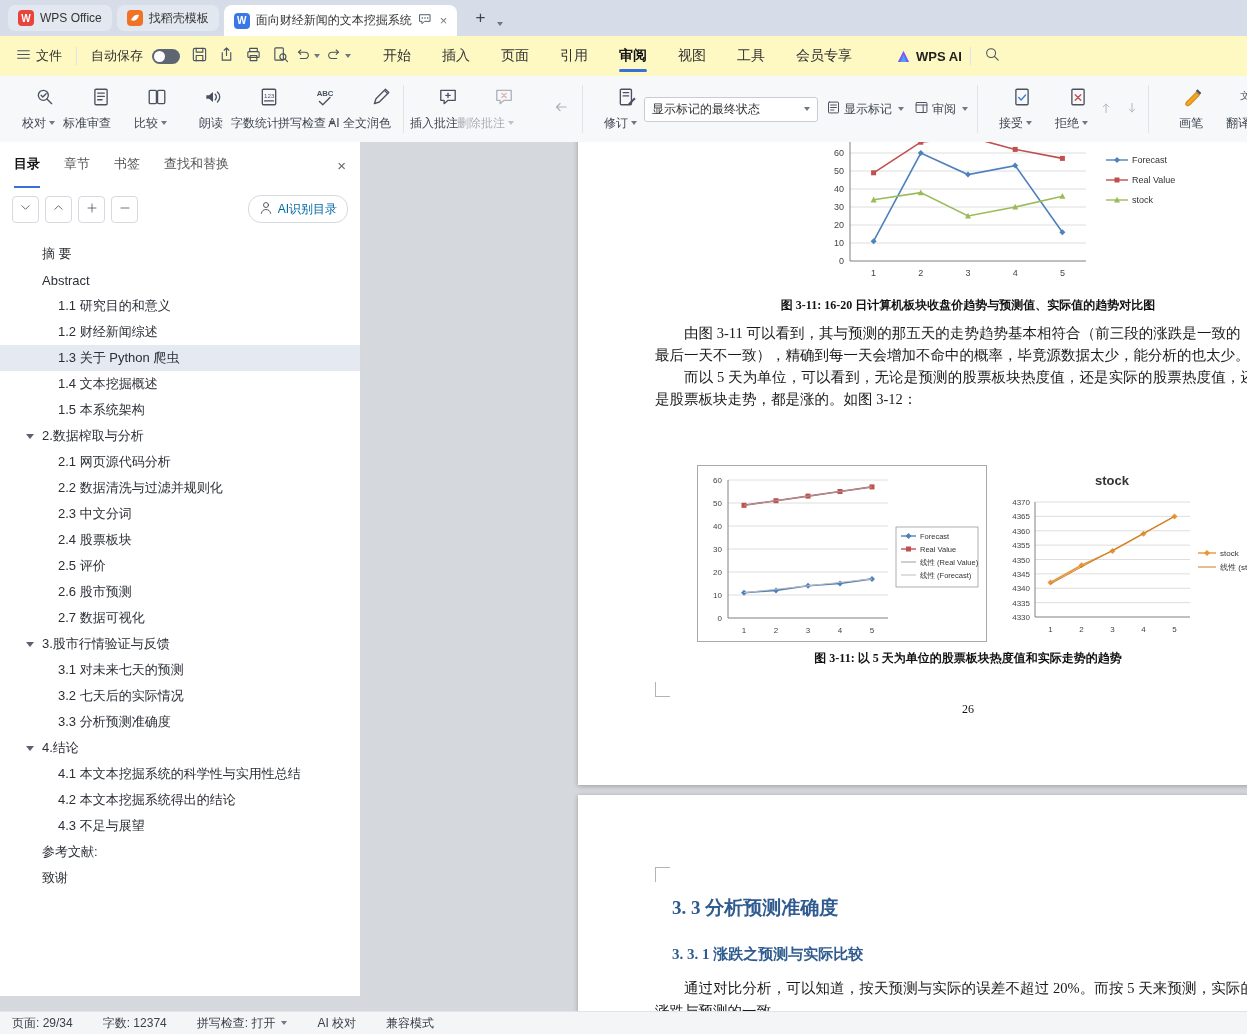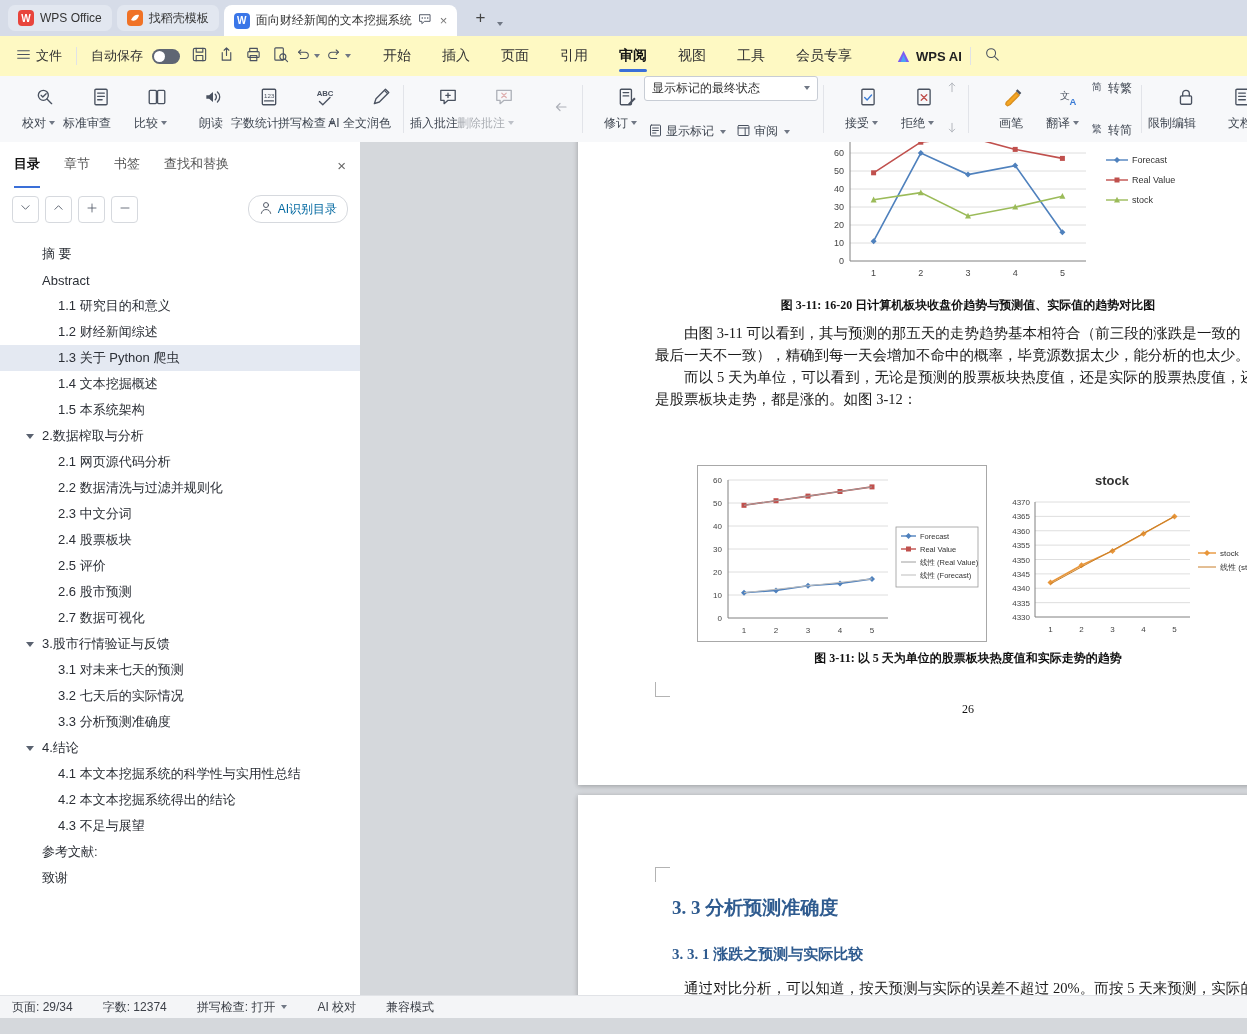--- a/index.html
+++ b/index.html
@@ -25,21 +25,21 @@
   .mtab.active{font-weight:bold;color:#141414;}
   .mtab.active::after{content:"";position:absolute;left:2px;right:2px;bottom:-3px;height:3px;border-radius:2px;background:#3a6fd8;}
   .wpsai{display:flex;align-items:center;gap:5px;font-size:13px;font-weight:bold;color:#222;margin-left:42px;}
   .dd{width:0;height:0;border-left:3.5px solid transparent;border-right:3.5px solid transparent;border-top:4px solid #707784;display:inline-block;margin-left:3px;}
   
   .ribbon{position:absolute;top:76px;left:0;right:0;height:66px;background:#f7f8fa;border-bottom:1px solid #e1e3e8;display:flex;align-items:center;padding:0 6px;white-space:nowrap;}
   .rsep{width:1px;height:48px;background:#e2e4e9;margin:0 5px;flex:0 0 1px;}
   .rbtn{display:flex;flex-direction:column;align-items:flex-end;justify-content:center;gap:4px;padding:4px 7px;border-radius:4px;min-width:42px;}
   .rlabel{display:flex;align-items:center;font-size:12px;color:#3f4651;}
   .sbtn{display:flex;align-items:center;gap:3px;font-size:12px;color:#3f4651;padding:2px 4px;}
-  .rcol{display:flex;flex-direction:column;gap:20px;justify-content:center;}
+  .rcol{display:flex;flex-direction:row;gap:4px;justify-content:center;}
   .rrow{display:flex;gap:2px;align-items:center;}
   .combo{display:flex;align-items:center;justify-content:space-between;width:158px;height:23px;background:#fff;border:1px solid #c8cdd5;border-radius:3px;padding:0 7px;font-size:12px;color:#333;}
   .disabled{opacity:.42;}
   .collapse-btn{position:absolute;top:1px;right:6px;color:#5a6270;font-size:15px;}
   
   .sidebar{position:absolute;top:142px;left:0;width:360px;bottom:38px;background:#fff;border-right:1px solid #d9dce1;overflow:hidden;}
   .side-tabs{display:flex;align-items:center;height:46px;padding:0 14px;gap:24px;font-size:13px;color:#555;}
   .stab{height:100%;display:flex;align-items:center;border-bottom:2px solid transparent;box-sizing:border-box;}
   .stab.active{color:#141414;font-weight:bold;border-bottom-color:#3a6fd8;}
   .side-close{margin-left:auto;color:#666;font-size:15px;}
@@ -57,21 +57,21 @@
   #page1{left:218px;top:-620px;width:780px;height:1263px;}
   #page2{left:218px;top:653px;width:780px;height:430px;}
   .caption{position:absolute;left:0;width:100%;text-align:center;font-size:12px;font-weight:600;color:#111;font-family:"Liberation Serif",serif;}
   .bodytext{position:absolute;left:77px;width:600px;font-size:14.5px;line-height:22px;color:#1a1a1a;text-align:justify;font-family:"Liberation Serif",serif;}
   .bodytext p{margin:0;text-indent:2em;}
   .corner-bl{position:absolute;width:14px;height:14px;border-left:1px solid #b3b3b3;border-bottom:1px solid #b3b3b3;}
   .corner-tl{position:absolute;width:14px;height:14px;border-left:1px solid #b3b3b3;border-top:1px solid #b3b3b3;}
   .h-blue{position:absolute;color:#2f5b8f;font-weight:bold;font-family:"Liberation Serif",serif;}
   .chartbox{position:absolute;border:1px solid #a8a8a8;background:#fff;}
   
-  .statusbar{position:absolute;left:0;right:0;bottom:16px;height:22px;background:#f4f5f7;border-top:1px solid #e1e3e7;display:flex;align-items:center;gap:30px;padding:0 12px;font-size:12px;color:#3c4048;}
+  .statusbar{position:absolute;left:0;right:0;bottom:0;height:22px;background:#f4f5f7;border-top:1px solid #e1e3e7;display:flex;align-items:center;gap:30px;padding:0 12px;font-size:12px;color:#3c4048;}
   .sitem{display:flex;align-items:center;gap:3px;}
 </style>
 </head>
 <body>
 
 <div id="app">
 
   <div class="tabbar">
     <div class="wtab">
       <span class="tabico" style="background:#e8443c">W</span>

